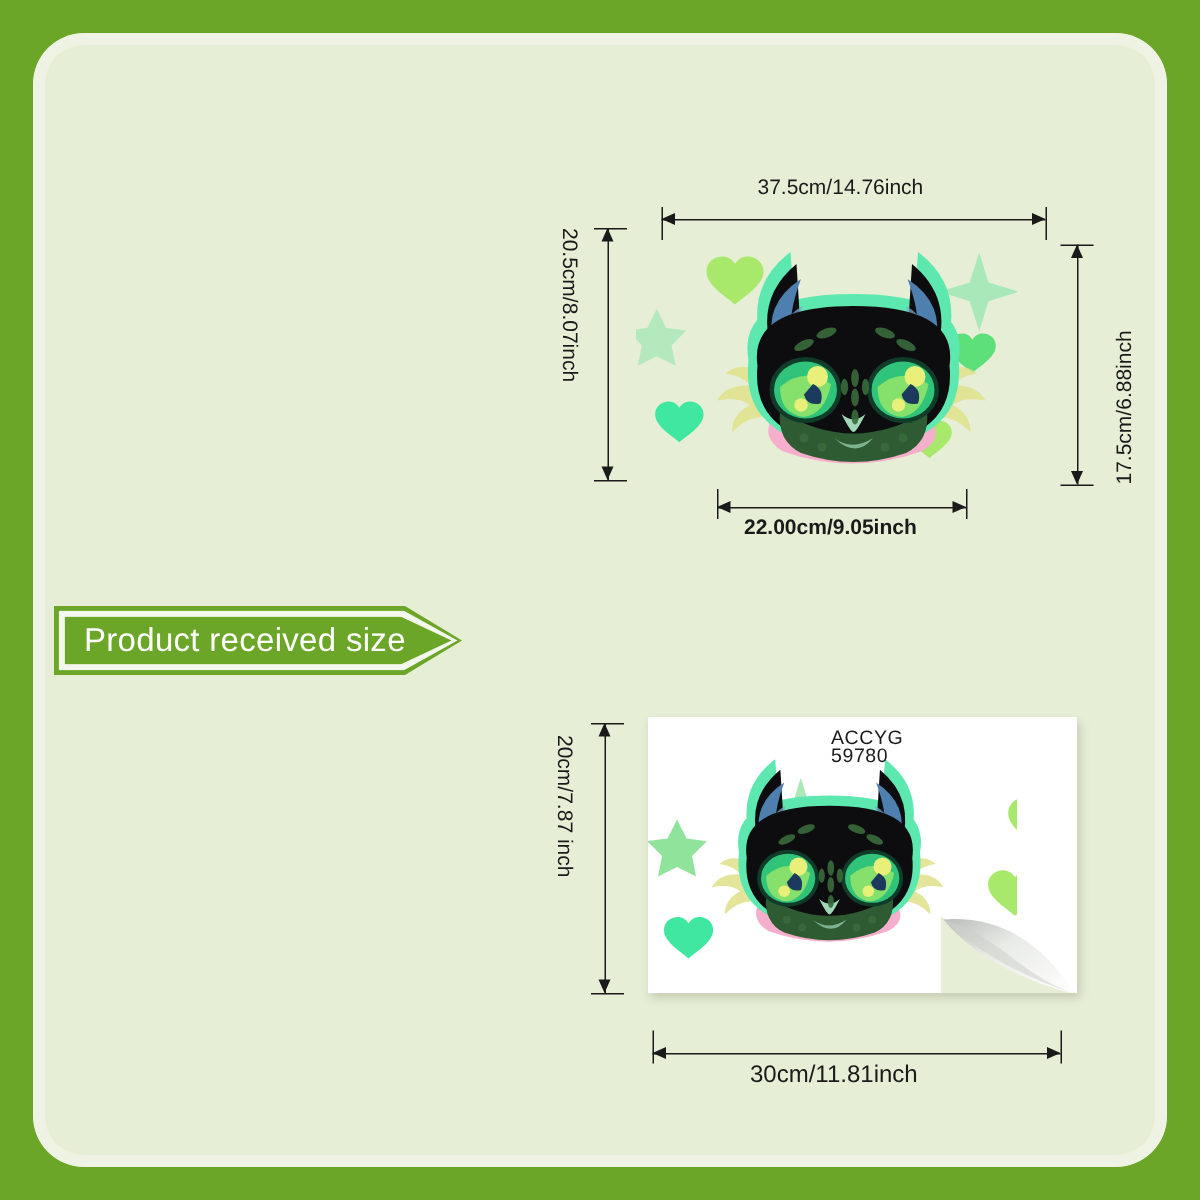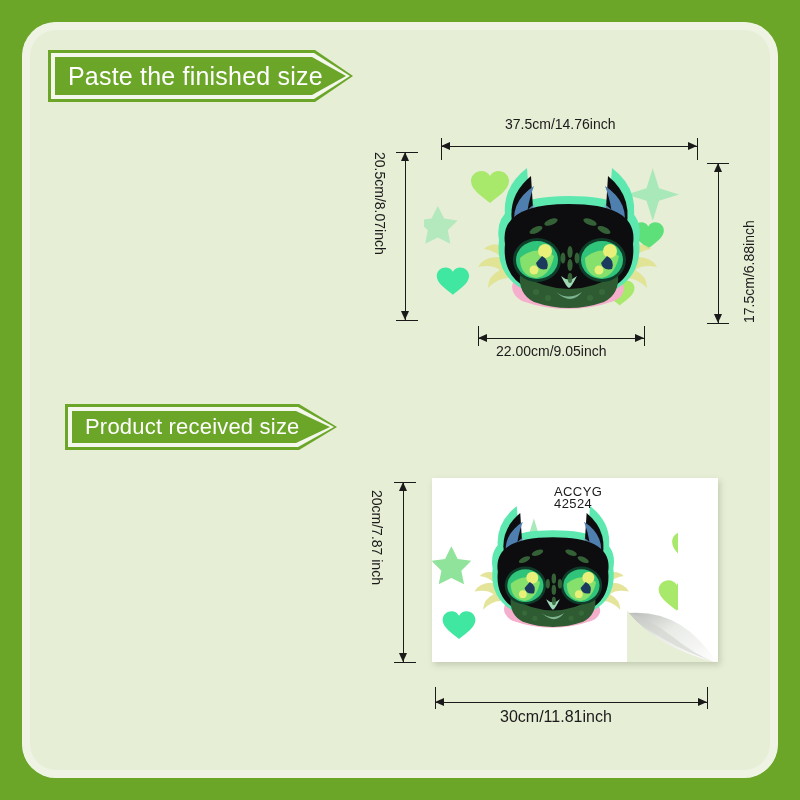--- a/index.html
+++ b/index.html
@@ -55,21 +55,21 @@
   }
   .banner .banner-label{
     position:relative;z-index:3;
     color:#ffffff;
     padding-left:20px;
     letter-spacing:.2px;
     white-space:nowrap;
   }
   #banner-paste{left:48px;top:50px;width:305px;height:52px;}
   #banner-paste .banner-label{font-size:25px;}
-  #banner-received{left:65px;top:404px;width:272px;height:46px;}
+  #banner-received{left:36px;top:404px;width:272px;height:46px;}
   #banner-received .banner-label{font-size:22px;}
 
   
   .dim-line-h{position:absolute;height:1px;background:#1a1a1a;}
   .dim-line-v{position:absolute;width:1px;background:#1a1a1a;}
   .tick-v{position:absolute;width:1px;background:#1a1a1a;}
   .tick-h{position:absolute;height:1px;background:#1a1a1a;}
   .arrowhead{position:absolute;width:0;height:0;}
   .ah-left{border-top:4px solid transparent;border-bottom:4px solid transparent;border-right:9px solid #1a1a1a;}
   .ah-right{border-top:4px solid transparent;border-bottom:4px solid transparent;border-left:9px solid #1a1a1a;}
@@ -107,26 +107,20 @@
 </head>
 <body>
 
 <div class="page">
   <div class="frame"></div>
 
   <div class="panel">
     <div class="panel-inner-glow"></div>
   </div>
 
-  <div class="banner" id="banner-paste">
-    <div class="arrow-outer"></div>
-    <div class="arrow-white"></div>
-    <div class="arrow-fill"></div>
-    <span class="banner-label">Paste the finished size</span>
-  </div>
 
   <div>
 
     <div class="dim-text" style="left:505px;top:116px;">37.5cm/14.76inch</div>
     <div class="tick-v" style="left:441px;top:138px;height:22px;"></div>
     <div class="tick-v" style="left:697px;top:138px;height:22px;"></div>
     <div class="dim-line-h" style="left:441px;top:146px;width:256px;"></div>
     <div class="arrowhead ah-left" style="left:441px;top:142px;"></div>
     <div class="arrowhead ah-right" style="left:688px;top:142px;"></div>
 
@@ -142,21 +136,21 @@
     <div class="tick-h" style="left:707px;top:323px;width:22px;"></div>
     <div class="dim-line-v" style="left:718px;top:163px;height:160px;"></div>
     <div class="arrowhead ah-up" style="left:714px;top:163px;"></div>
     <div class="arrowhead ah-down" style="left:714px;top:314px;"></div>
 
     <div class="tick-v" style="left:478px;top:326px;height:20px;"></div>
     <div class="tick-v" style="left:644px;top:326px;height:20px;"></div>
     <div class="dim-line-h" style="left:478px;top:338px;width:166px;"></div>
     <div class="arrowhead ah-left" style="left:478px;top:334px;"></div>
     <div class="arrowhead ah-right" style="left:635px;top:334px;"></div>
-    <div class="dim-text" style="left:496px;top:343px;">22.00cm/9.05inch</div>
+    <div class="dim-text" style="left:496px;top:343px;font-weight:bold;">22.00cm/9.05inch</div>
 
     <div class="cat-wrap" style="left:424px;top:152px;width:290px;height:180px;">
       <svg class="cat-svg" viewBox="0 0 290 180" xmlns="http://www.w3.org/2000/svg">
         <g>
           <path d="M62 10 l7 14 15 2 -11 11 3 15 -14 -7 -14 7 3 -15 -11 -11 15 -2z" fill="#a9e8b8" opacity=".85" transform="translate(-42 45) scale(.9)"></path>
           <path d="M66 24c-5-9-19-5-19 5 0 9 12 16 19 22 7-6 19-13 19-22 0-10-14-14-19-5z" fill="#a8e86a"></path>
           <path d="M228 18 l5 16 16 5 -16 5 -5 16 -5 -16 -16 -5 16 -5z" fill="#a9e8b8" transform="scale(1.25) translate(-45 -5)"></path>
           <path d="M215 103c-5-9-19-5-19 5 0 9 12 16 19 22 7-6 19-13 19-22 0-10-14-14-19-5z" fill="#5de07a" transform="translate(48 -10) scale(.82)"></path>
           <path d="M215 103c-5-9-19-5-19 5 0 9 12 16 19 22 7-6 19-13 19-22 0-10-14-14-19-5z" fill="#a8e86a" transform="translate(28 52) scale(.78)"></path>
           <path d="M28 125c-5-9-19-5-19 5 0 9 12 16 19 22 7-6 19-13 19-22 0-10-14-14-19-5z" fill="#3fe7a0" transform="scale(.85) translate(6 16)"></path>
@@ -297,21 +291,21 @@
               <circle cx="124" cy="146" r="3"></circle>
               <circle cx="178" cy="140" r="3"></circle>
               <circle cx="166" cy="146" r="3"></circle>
             </g>
           </g>
         </svg>
       </div>
 
       <div class="sheet-code">
         <div>ACCYG</div>
-        <div>42524</div>
+        <div>59780</div>
       </div>
 
       <svg class="peel" viewBox="0 0 92 76" xmlns="http://www.w3.org/2000/svg">
         <defs>
           <linearGradient id="peelgrad" x1="0" y1="0" x2="1" y2="1">
             <stop offset="0%" stop-color="#b9bcb8"></stop>
             <stop offset="40%" stop-color="#e9ebe7"></stop>
             <stop offset="100%" stop-color="#ffffff"></stop>
           </linearGradient>
         </defs>

